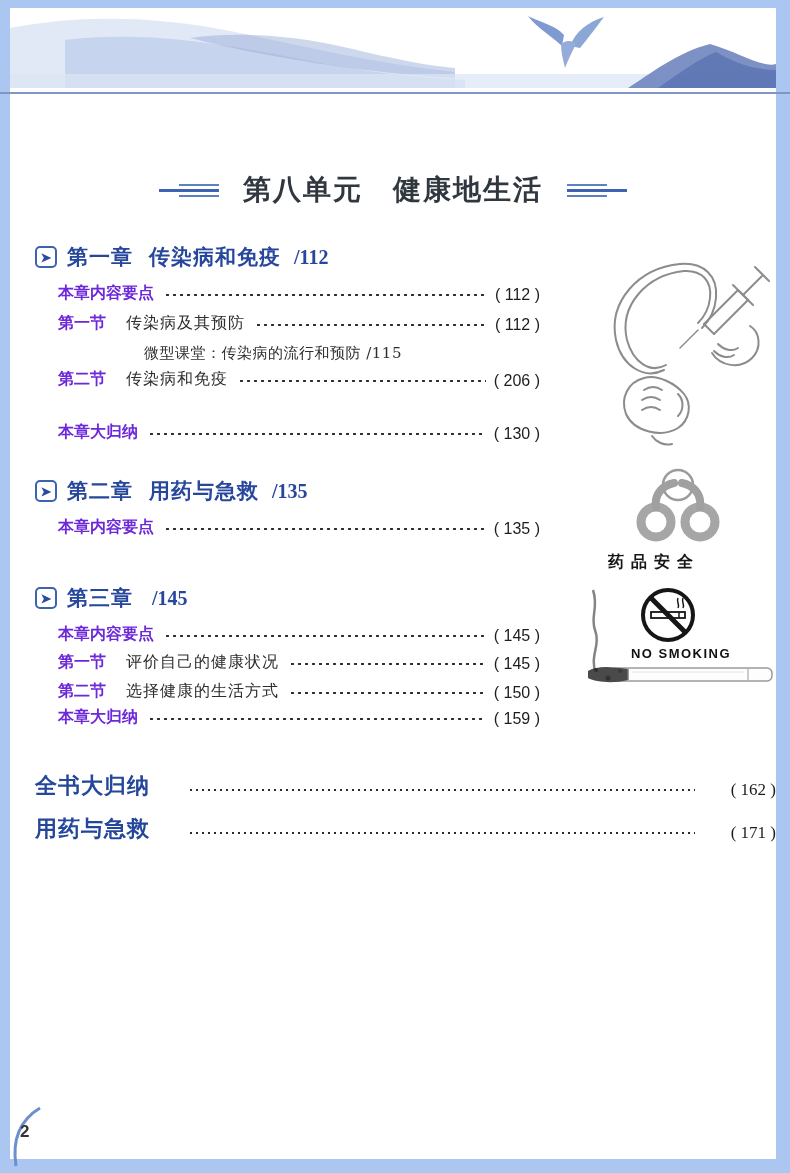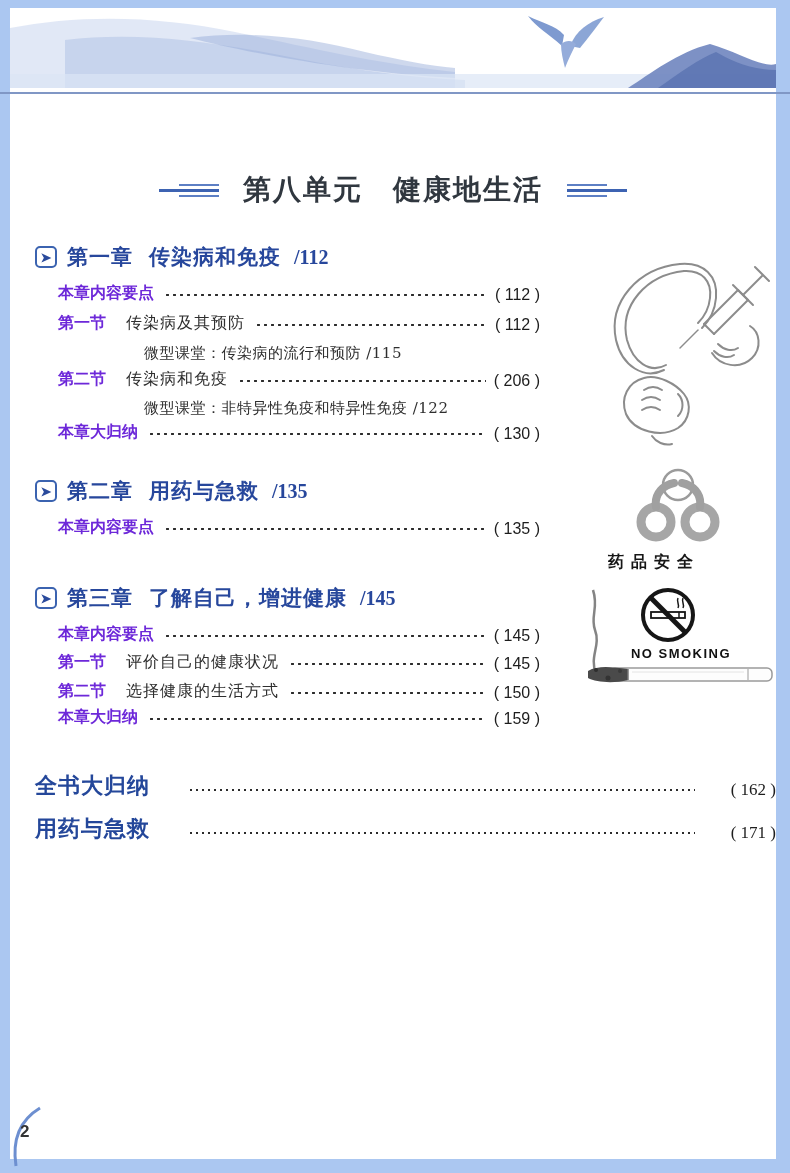--- a/index.html
+++ b/index.html
@@ -144,21 +144,20 @@
     <span class="leader"></span>
     <span class="row-page">( 112 )</span>
   </div>
   <div class="micro-row" style="top:344px;">微型课堂：传染病的流行和预防 /115</div>
   <div class="toc-row" style="top:369px;">
     <span class="row-label">第二节</span>
     <span class="row-name">传染病和免疫</span>
     <span class="leader"></span>
     <span class="row-page">( 206 )</span>
   </div>
-  <div class="micro-row" style="top:399px;">微型课堂：非特异性免疫和特异性免疫 /122</div>
   <div class="toc-row" style="top:422px;">
     <span class="row-label">本章大归纳</span>
     <span class="leader"></span>
     <span class="row-page">( 130 )</span>
   </div>
 
   <div class="chapter-head" style="left:35px; top:477px;">
     <span class="chap-icon">➤</span>
     <span class="chap-label">第二章</span>
     <span class="chap-name">用药与急救</span>
@@ -166,21 +165,20 @@
   </div>
   <div class="toc-row" style="top:517px;">
     <span class="row-label">本章内容要点</span>
     <span class="leader"></span>
     <span class="row-page">( 135 )</span>
   </div>
 
   <div class="chapter-head" style="left:35px; top:584px;">
     <span class="chap-icon">➤</span>
     <span class="chap-label">第三章</span>
-    <span class="chap-name">了解自己，增进健康</span>
     <span class="chap-page">/145</span>
   </div>
   <div class="toc-row" style="top:624px;">
     <span class="row-label">本章内容要点</span>
     <span class="leader"></span>
     <span class="row-page">( 145 )</span>
   </div>
   <div class="toc-row" style="top:652px;">
     <span class="row-label">第一节</span>
     <span class="row-name">评价自己的健康状况</span>

